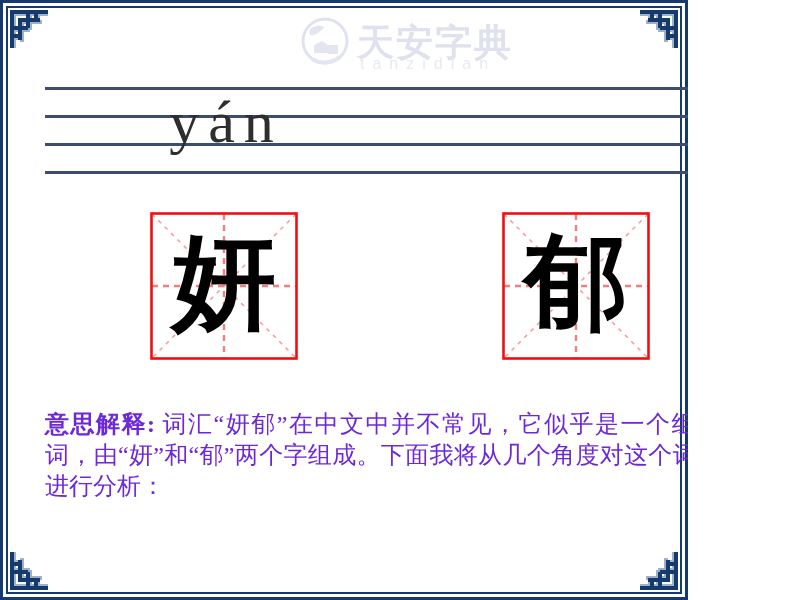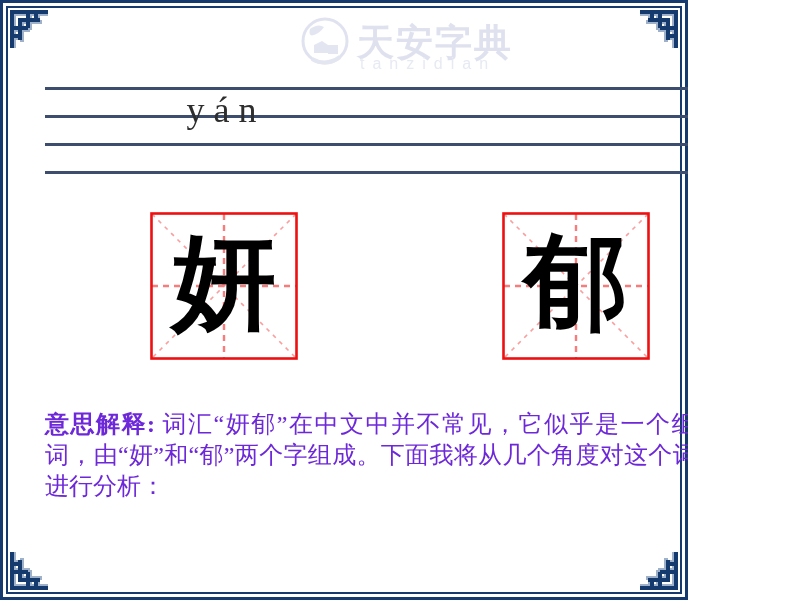--- a/index.html
+++ b/index.html
@@ -23,21 +23,21 @@
   }
   .brand-sub{
     position:absolute;left:360px;top:55px;font-size:16px;color:#e7eaf3;
     letter-spacing:8px;font-family:"Liberation Sans",sans-serif;white-space:nowrap;
   }
   
   .staff-line{position:absolute;left:45px;width:709px;height:2.5px;background:#3d4d6e;}
   .l1{top:87px}.l2{top:115px}.l3{top:143px}.l4{top:171px}
   .pinyin{
     position:absolute;top:92px;width:148px;text-align:center;
-    font-size:36px;color:#2e2e2e;letter-spacing:9px;line-height:1;
+    font-size:60px;color:#2e2e2e;letter-spacing:9px;line-height:1;
   }
   .pinyin.p1{left:152px;}
   .pinyin.p2{left:500px;}
   
   .char-box{position:absolute;width:148px;height:148px;top:212px;}
   .char-box.b1{left:150px;} .char-box.b2{left:502px;}
   .char-box svg{position:absolute;left:0;top:0;}
   .hanzi{
     position:absolute;inset:0;display:flex;align-items:center;justify-content:center;
     font-size:104px;font-weight:bold;color:#000;line-height:1;padding-bottom:6px;

